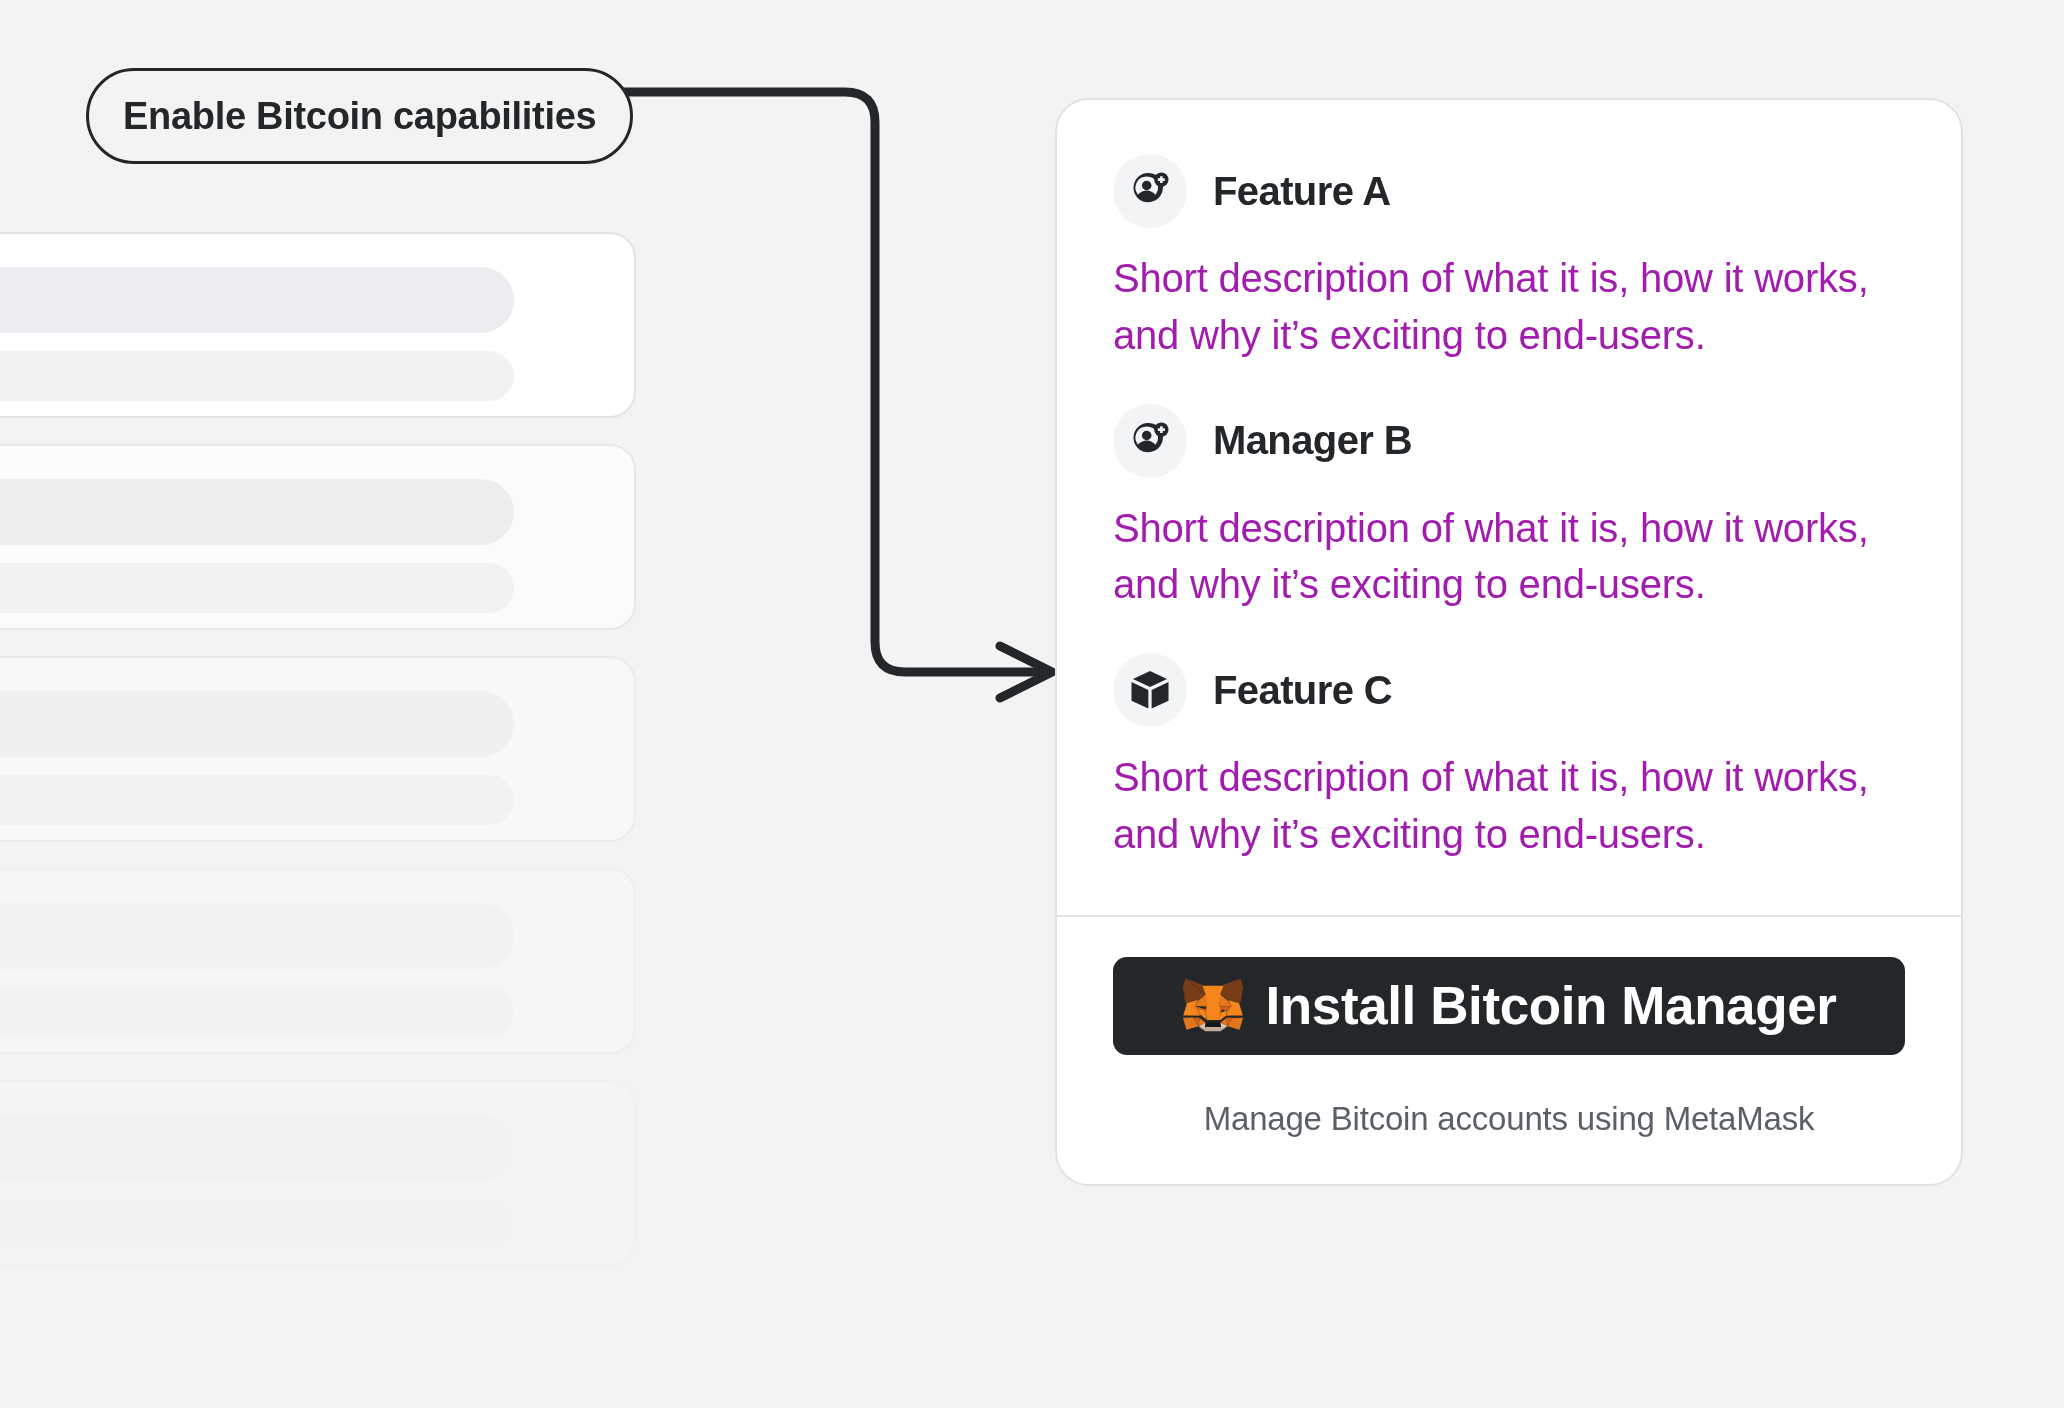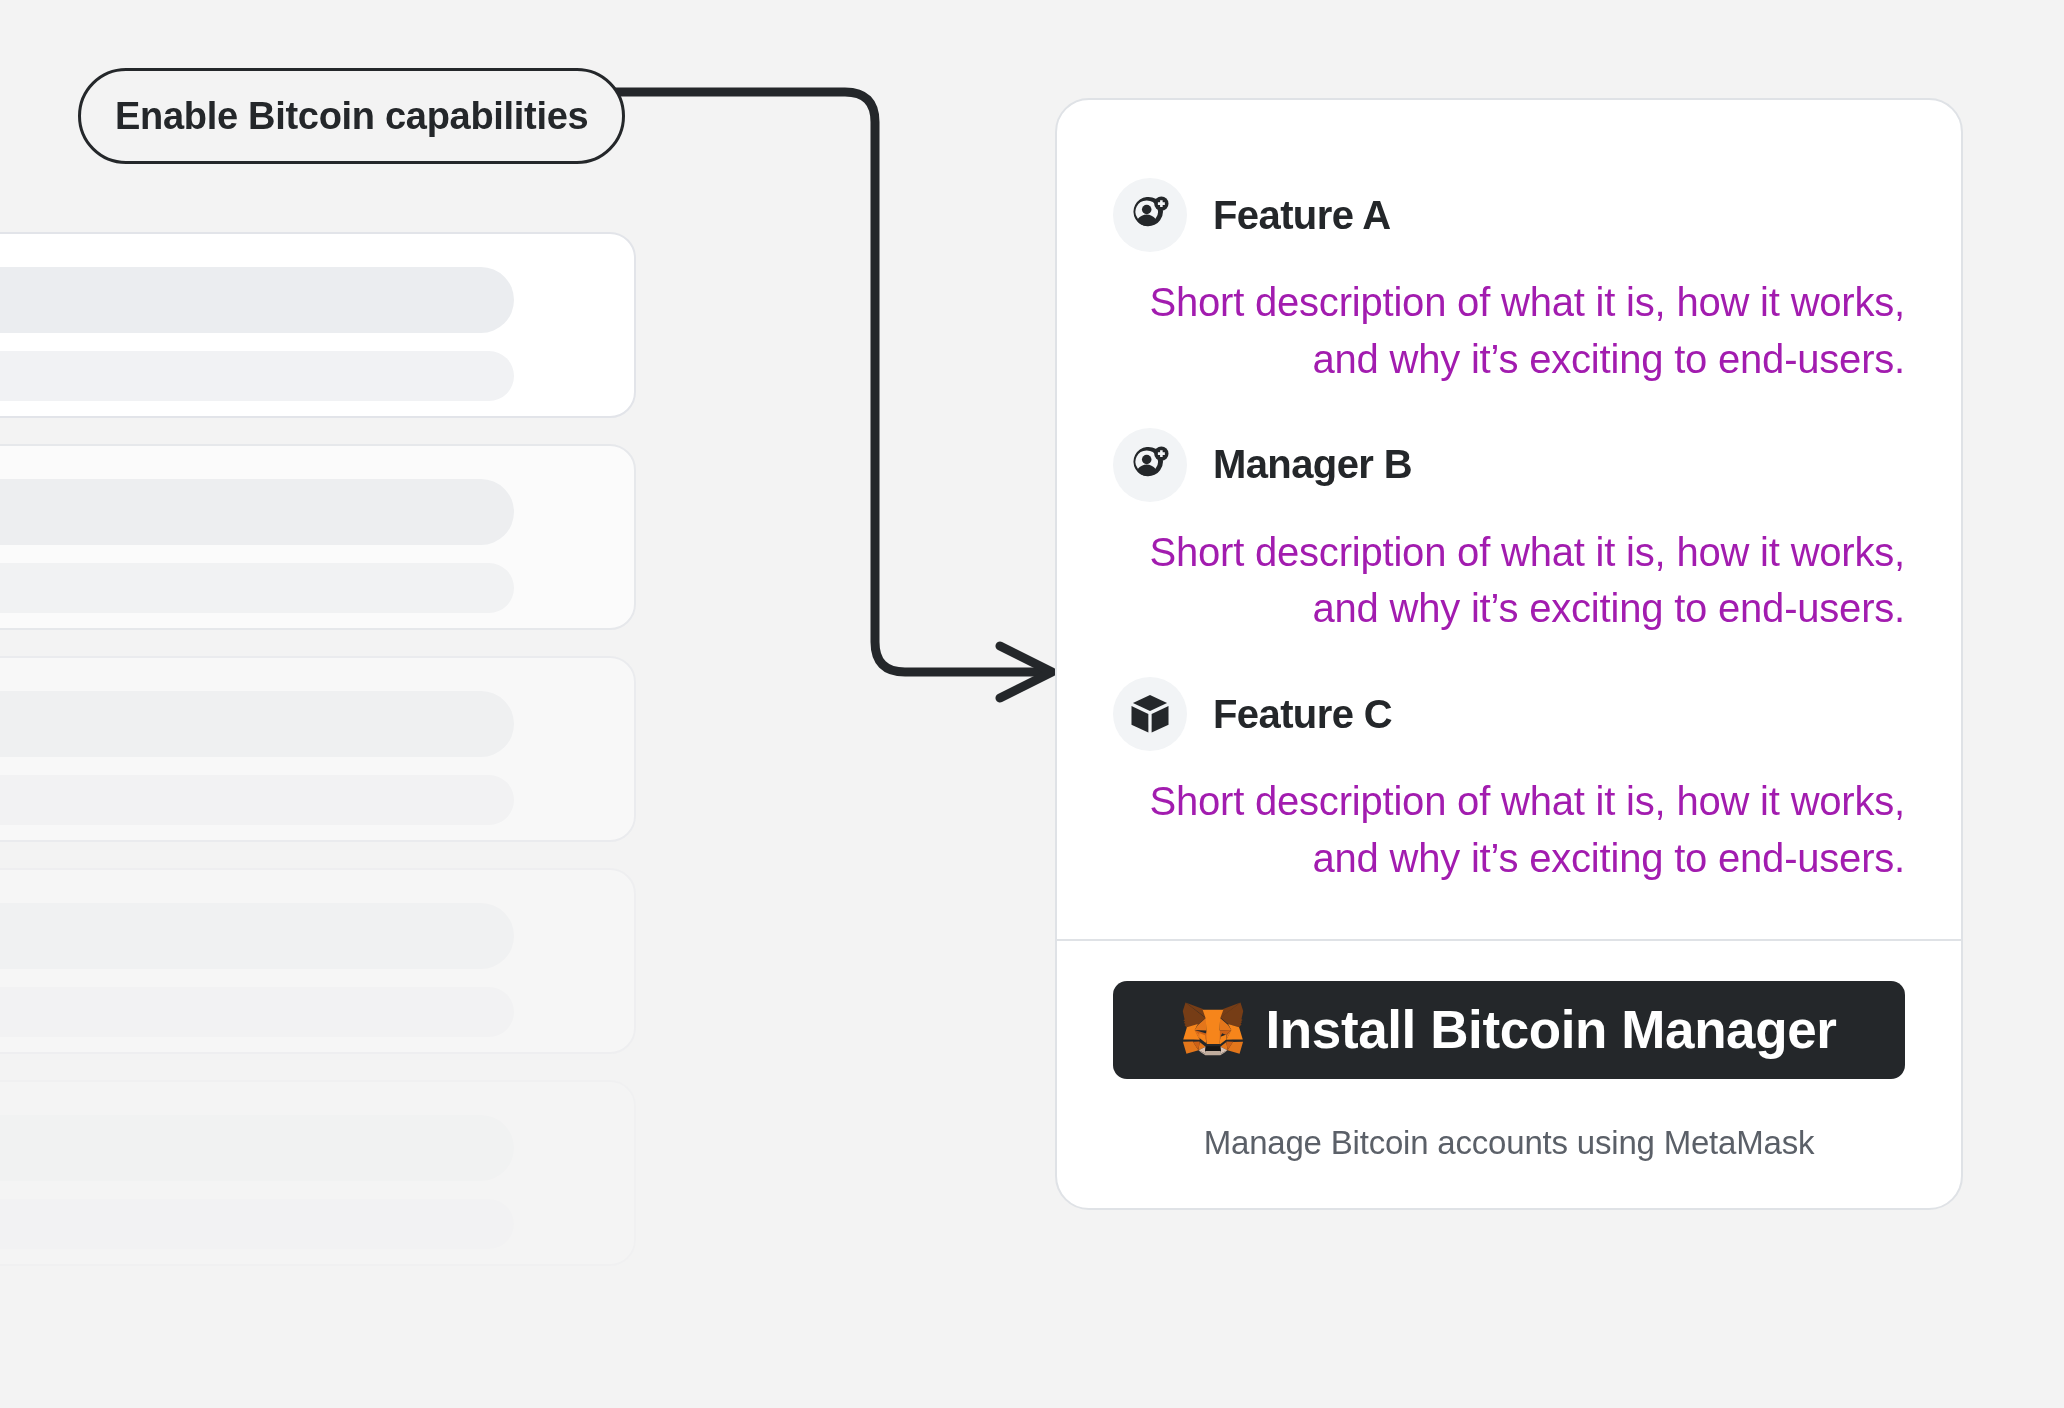--- a/index.html
+++ b/index.html
@@ -52,21 +52,21 @@
   
   .connector-svg {
     position: absolute;
     left: 0; top: 0;
     width: 2064px; height: 1408px;
     pointer-events: none;
   }
 
   .callout-pill {
     position: absolute;
-    left: 78px;
+    left: 86px;
     top: 68px;
     height: 96px;
     padding: 0 34px;
     display: flex;
     align-items: center;
     border: 3px solid #24272a;
     border-radius: 48px;
     background: #f3f3f3;
     z-index: 4;
   }
@@ -84,21 +84,21 @@
     left: 1055px;
     top: 98px;
     width: 908px;
     background: #ffffff;
     border: 2px solid #dfe2e6;
     border-radius: 34px;
     z-index: 3;
     overflow: hidden;
   }
 
-  .card-body { padding: 78px 56px 52px 56px; text-align: right; }
+  .card-body { padding: 54px 56px 52px 56px; }
 
   .feature-row { margin-bottom: 40px; }
   .feature-row:last-child { margin-bottom: 0; }
 
   .feature-head {
     display: flex;
     align-items: center;
     gap: 26px;
     margin-bottom: 22px;
   }

